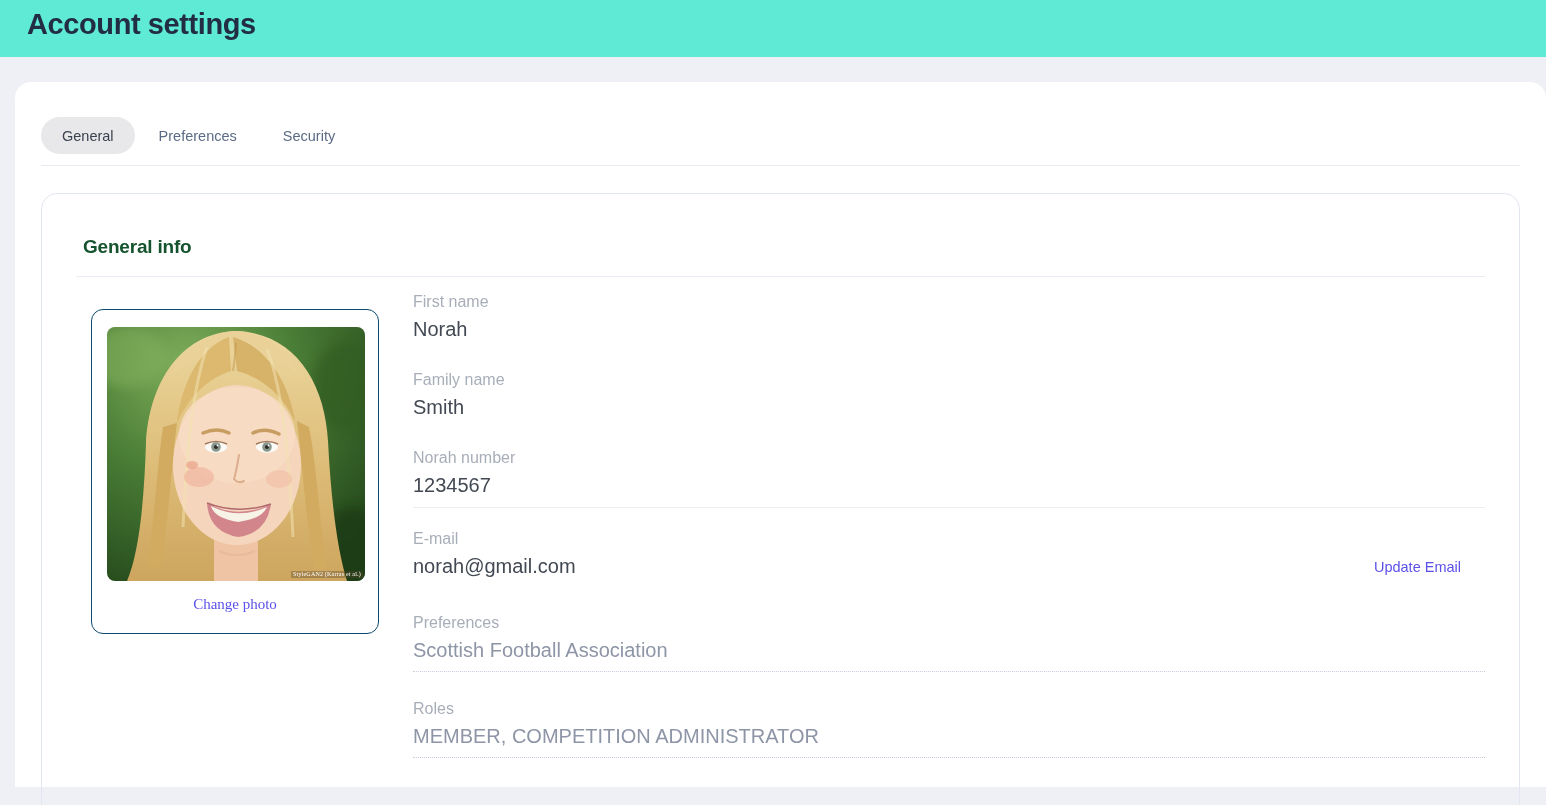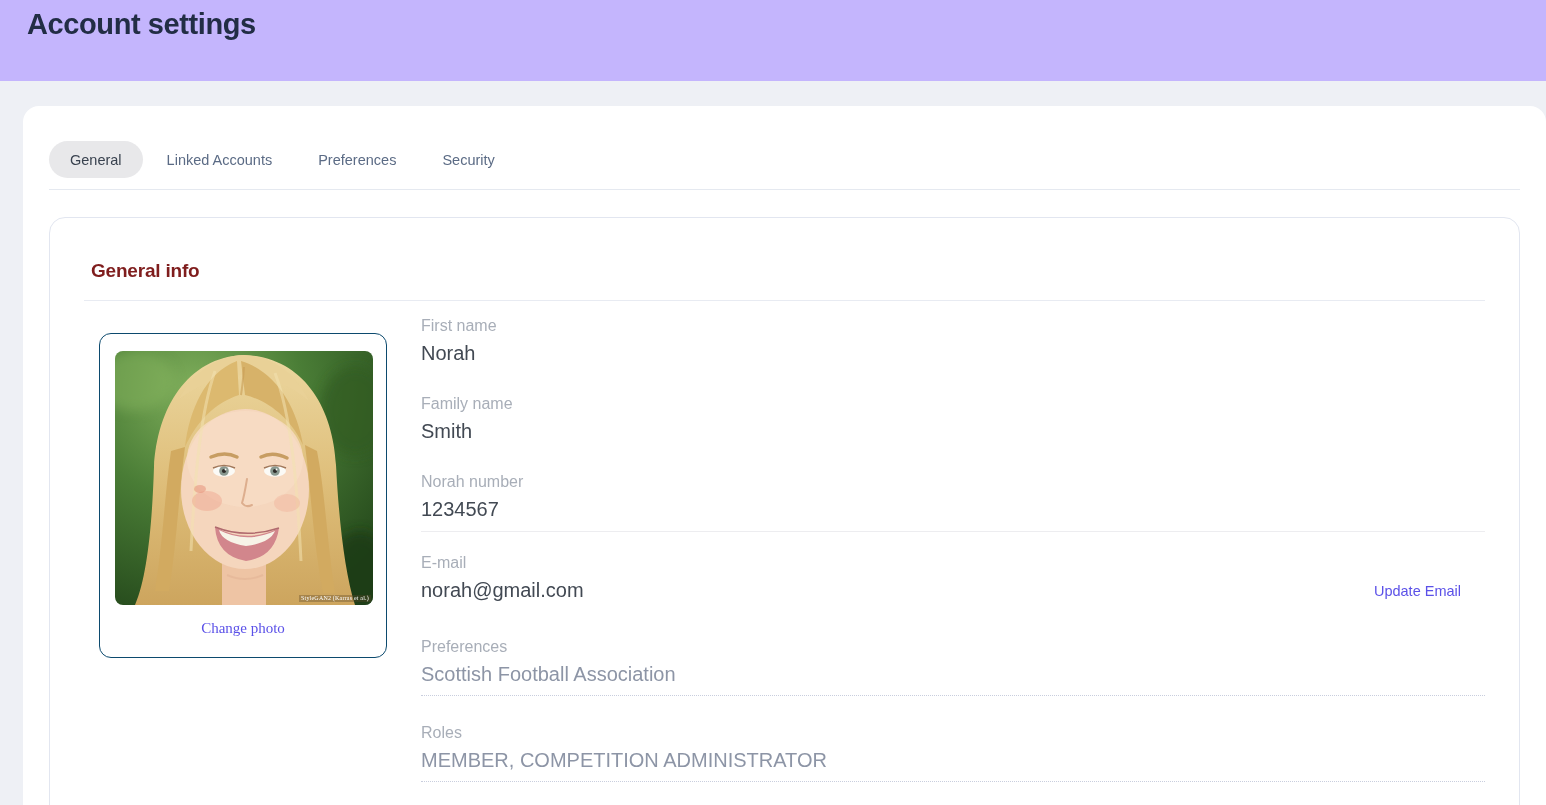--- a/index.html
+++ b/index.html
@@ -1,26 +1,26 @@
 <!DOCTYPE html>
 <html><head>
 <meta charset="utf-8">
 <style>
   * { margin:0; padding:0; box-sizing:border-box; }
   html,body { width:1546px; height:805px; overflow:hidden; }
   body { font-family:"Liberation Sans", sans-serif; background:#eef0f5; }
 
   
-  .topbar { background:#c4b5fd; height:81px; padding:8px 0 0 27px; }
+  .topbar { background:#5eead4; height:57px; padding:8px 0 0 27px; }
   .topbar h1 {
     font-size:29px; font-weight:800; color:#222d45; letter-spacing:-0.4px;
   }
 
   
-  .page-wrap { height:730px; padding:25px 0 0 15px;margin-left:8px; }
+  .page-wrap { height:730px; padding:25px 0 0 15px; }
   .panel {
     background:#ffffff; height:100%;
     border-radius:16px 16px 0 0;
     padding:35px 26px 0 26px;
   }
 
   
   .tabs { display:flex; align-items:center; gap:2px; }
   .tab {
     border:none; background:transparent; cursor:pointer;
@@ -30,21 +30,21 @@
   .tab.active {
     background:#e8e8ea; color:#39424f; border-radius:18.5px; padding:0 21px;
   }
   .tabs-divider { height:1px; background:#e5e9f0; margin-top:11px; }
 
   
   .card {
     margin-top:27px; border:1px solid #e2e6f0; border-radius:16px;
     padding:42px 34px 80px 34px; min-height:620px;
   }
-  .card h2 { font-size:19px; font-weight:700; color:#7f1d1d; margin-left:7px; letter-spacing:-0.2px; }
+  .card h2 { font-size:19px; font-weight:700; color:#14532d; margin-left:7px; letter-spacing:-0.2px; }
   .card-divider { height:1px; background:#e8ebf2; margin-top:18px; }
 
   .content { display:flex; align-items:flex-start; }
 
   
   .photo-card {
     margin:32px 0 0 15px; width:288px; flex:0 0 288px;
     border:1px solid #0c4a6e; border-radius:12px;
     padding:17px 15px 20px 15px; text-align:center;font-family:Liberation Serif, serif;
   }
@@ -87,21 +87,20 @@
 
 <header class="topbar">
   <h1>Account settings</h1>
 </header>
 
 <div class="page-wrap">
   <main class="panel">
 
     <nav class="tabs">
         <button class="tab active">General</button>
-        <button class="tab">Linked Accounts</button>
         <button class="tab">Preferences</button>
         <button class="tab">Security</button>
       </nav>
     <div class="tabs-divider"></div>
 
     <section class="card">
       <h2>General info</h2>
       <div class="card-divider"></div>
 
       <div class="content">

